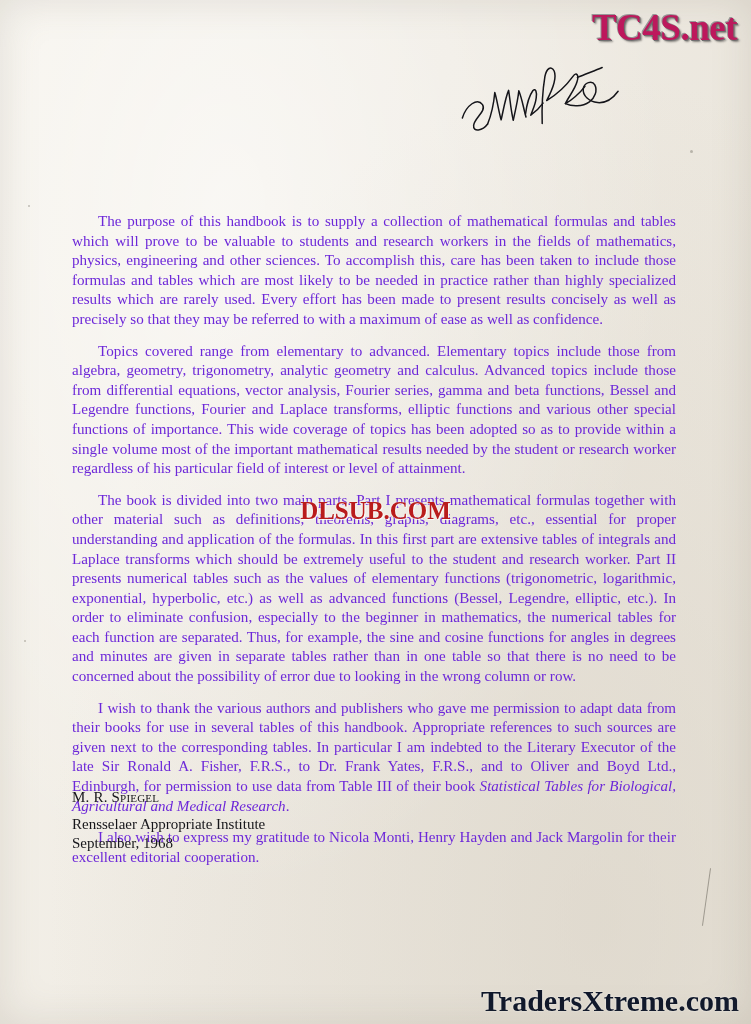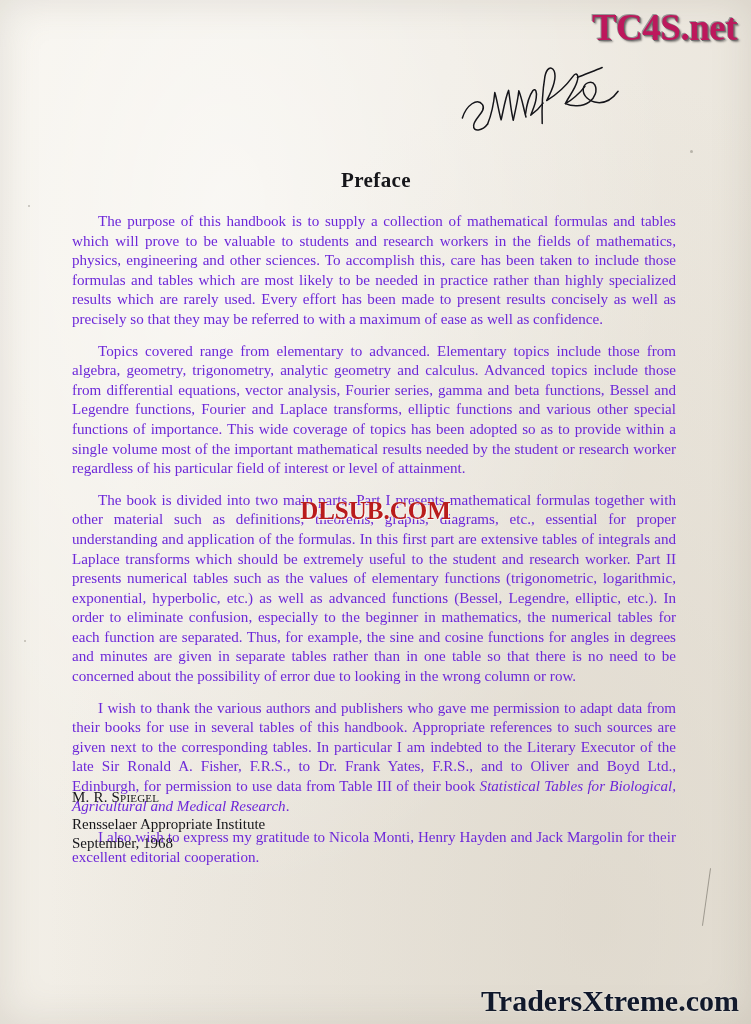--- a/index.html
+++ b/index.html
@@ -177,21 +177,20 @@
         <path d="M58 54 C62 44, 66 34, 68 26 C70 34, 70 46, 71 53"></path>
         <path d="M71 50 C74 40, 78 32, 82 28 C85 26, 86 30, 84 36 C82 43, 78 48, 76 52 C80 50, 86 46, 90 42"></path>
         <path d="M86 62 C88 46, 92 28, 96 16 C99 8, 104 6, 106 12 C108 20, 100 32, 94 40 C104 36, 116 28, 124 20 C128 16, 130 20, 127 26 C124 33, 116 40, 112 46 C118 44, 128 38, 134 32"></path>
         <path d="M112 46 C118 50, 128 52, 136 48 C142 45, 146 38, 144 32 C142 27, 134 28, 132 34 C130 41, 136 48, 144 50 C152 52, 160 48, 166 42"></path>
         <path d="M128 22 C136 20, 146 18, 154 16"></path>
       </g>
     </svg>
   </div>
 
   <div class="doc">
-    <div class="preface-title">Preface</div>
 
     <div class="body-text">
       <p>The purpose of this handbook is to supply a collection of mathematical formulas and tables which will prove to be valuable to students and research workers in the fields of mathematics, physics, engineering and other sciences.  To accomplish this, care has been taken to include those formulas and tables which are most likely to be needed in practice rather than highly specialized results which are rarely used.  Every effort has been made to present results concisely as well as precisely so that they may be referred to with a maximum of ease as well as confidence.</p>
       <p>Topics covered range from elementary to advanced.  Elementary topics include those from algebra, geometry, trigonometry, analytic geometry and calculus.  Advanced topics include those from differential equations, vector analysis, Fourier series, gamma and beta functions, Bessel and Legendre functions, Fourier and Laplace transforms, elliptic functions and various other special functions of importance.  This wide coverage of topics has been adopted so as to provide within a single volume most of the important mathematical results needed by the student or research worker regardless of his particular field of interest or level of attainment.</p>
       <p>The book is divided into two main parts.  Part I presents mathematical formulas together with other material such as definitions, theorems, graphs, diagrams, etc., essential for proper understanding and application of the formulas.  In this first part are extensive tables of integrals and Laplace transforms which should be extremely useful to the student and research worker.  Part II presents numerical tables such as the values of elementary functions (trigonometric, logarithmic, exponential, hyperbolic, etc.) as well as advanced functions (Bessel, Legendre, elliptic, etc.).  In order to eliminate confusion, especially to the beginner in mathematics, the numerical tables for each function are separated.  Thus, for example, the sine and cosine functions for angles in degrees and minutes are given in separate tables rather than in one table so that there is no need to be concerned about the possibility of error due to looking in the wrong column or row.</p>
       <p><span>I wish to thank the various authors and publishers who gave me permission to adapt data from their books for use in several tables of this handbook.  Appropriate references to such sources are given next to the corresponding tables.  In particular I am indebted to the Literary Executor of the late Sir Ronald A. Fisher, F.R.S., to Dr. Frank Yates, F.R.S., and to Oliver and Boyd Ltd., Edinburgh, for permission to use data from Table III of their book </span><span class="italic">Statistical Tables for Biological, Agricultural and Medical Research</span><span>.</span></p>
       <p>I also wish to express my gratitude to Nicola Monti, Henry Hayden and Jack Margolin for their excellent editorial cooperation.</p>
     </div>
 
     <div class="signoff">

